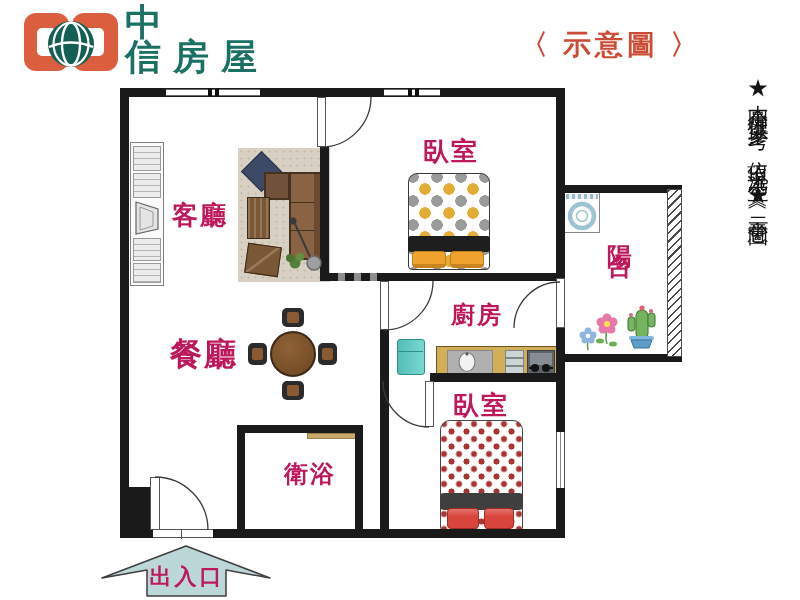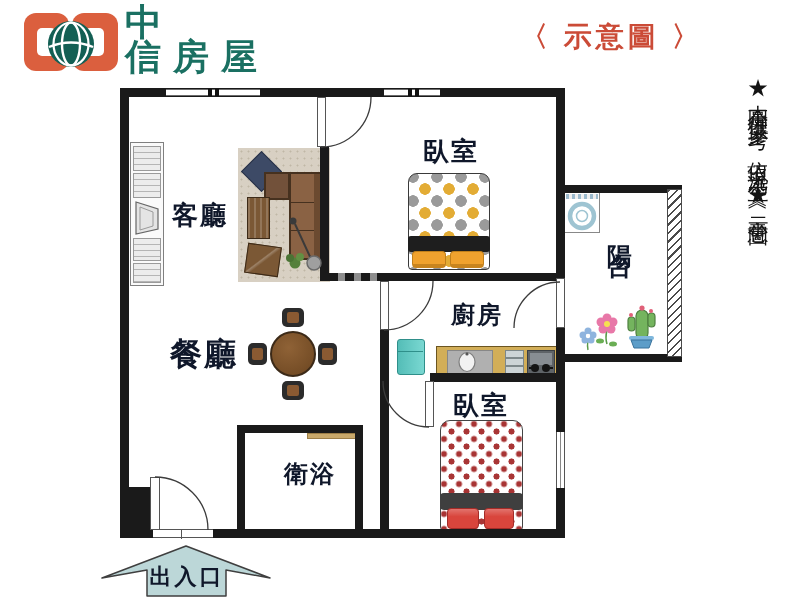--- a/index.html
+++ b/index.html
@@ -5,21 +5,21 @@
   html,body{margin:0;padding:0;}
   body{
     width:800px;height:600px;position:relative;background:#ffffff;
     font-family:"Liberation Sans","DejaVu Sans",sans-serif;overflow:hidden;
   }
   .abs{position:absolute;box-sizing:border-box;}
   .wall{position:absolute;background:#1a1a1a;z-index:3;}
   .leaf{position:absolute;background:#fff;border:1px solid #555;box-sizing:border-box;z-index:4;}
   .winh{position:absolute;background:#fff;border-top:1px solid #6a6a6a;border-bottom:1px solid #6a6a6a;box-sizing:border-box;z-index:4;}
   .tick{position:absolute;background:#111;z-index:5;}
-  .rlabel{position:absolute;color:#0f172a;font-weight:700;letter-spacing:2px;z-index:6;white-space:nowrap;}
+  .rlabel{position:absolute;color:#be185d;font-weight:700;letter-spacing:2px;z-index:6;white-space:nowrap;}
   .furn{position:absolute;box-sizing:border-box;z-index:2;}
   #overlay{position:absolute;left:0;top:0;z-index:5;pointer-events:none;}
 </style>
 </head>
 <body>
 
 <div class="abs" style="left:24px;top:13px;width:230px;height:62px;z-index:6;">
   <div class="abs" style="left:0;top:0;width:45px;height:58px;background:#db5f3e;border-radius:12px;"></div>
   <div class="abs" style="left:48px;top:0;width:46px;height:58px;background:#db5f3e;border-radius:12px;"></div>
   <div class="abs" style="left:13px;top:15px;width:19px;height:28px;background:#fff;border-radius:5px;"></div>
@@ -27,21 +27,21 @@
   <svg class="abs" style="left:21px;top:6px;" width="52" height="52" viewBox="0 0 52 52">
     <circle cx="26" cy="25" r="23" fill="#135f54"></circle>
     <ellipse cx="26" cy="25" rx="9" ry="21.5" fill="none" stroke="#fff" stroke-width="2.4"></ellipse>
     <ellipse cx="26" cy="25" rx="17.5" ry="21.5" fill="none" stroke="#fff" stroke-width="2.2"></ellipse>
     <path d="M4,28 Q26,19 48,28" fill="none" stroke="#fff" stroke-width="2.4"></path>
   </svg>
 </div>
 <div class="abs" style="left:125px;top:5px;font-family:'Liberation Serif','DejaVu Serif',serif;font-weight:700;font-size:37px;line-height:36px;color:#1a7062;z-index:6;">中</div>
 <div class="abs" style="left:125px;top:39px;font-family:'Liberation Serif','DejaVu Serif',serif;font-weight:700;font-size:36px;line-height:36px;letter-spacing:12px;color:#1a7062;z-index:6;">信房屋</div>
 
-<div class="abs" style="left:520px;top:18px;font-family:Liberation Sans, sans-serif;font-weight:700;font-size:28px;letter-spacing:4px;color:#cb4b37;z-index:6;white-space:nowrap;">〈 示意圖 〉</div>
+<div class="abs" style="left:520px;top:26px;font-family:Liberation Serif, serif;font-weight:700;font-size:28px;letter-spacing:4px;color:#cb4b37;z-index:6;white-space:nowrap;">〈 示意圖 〉</div>
 
 <div class="abs" style="left:744px;top:62px;height:530px;writing-mode:vertical-rl;font-family:'Liberation Serif','DejaVu Serif',serif;font-size:21px;letter-spacing:5px;color:#141414;z-index:6;">★本圖僅供參考，依現況為主★《示意圖》</div>
 
 <div class="wall" style="left:120px;top:88px;width:445px;height:9px;"></div>
 <div class="wall" style="left:120px;top:88px;width:9px;height:450px;"></div>
 <div class="wall" style="left:120px;top:529px;width:445px;height:9px;"></div>
 <div class="wall" style="left:556px;top:88px;width:9px;height:450px;"></div>
 <div class="wall" style="left:320px;top:147px;width:9px;height:134px;"></div>
 <div class="wall" style="left:384px;top:273px;width:181px;height:8px;"></div>
 <div class="abs" style="left:329px;top:273px;width:56px;height:8px;z-index:3;background:repeating-linear-gradient(90deg,#1a1a1a 0 9px,#8e8e8e 9px 16px);"></div>

